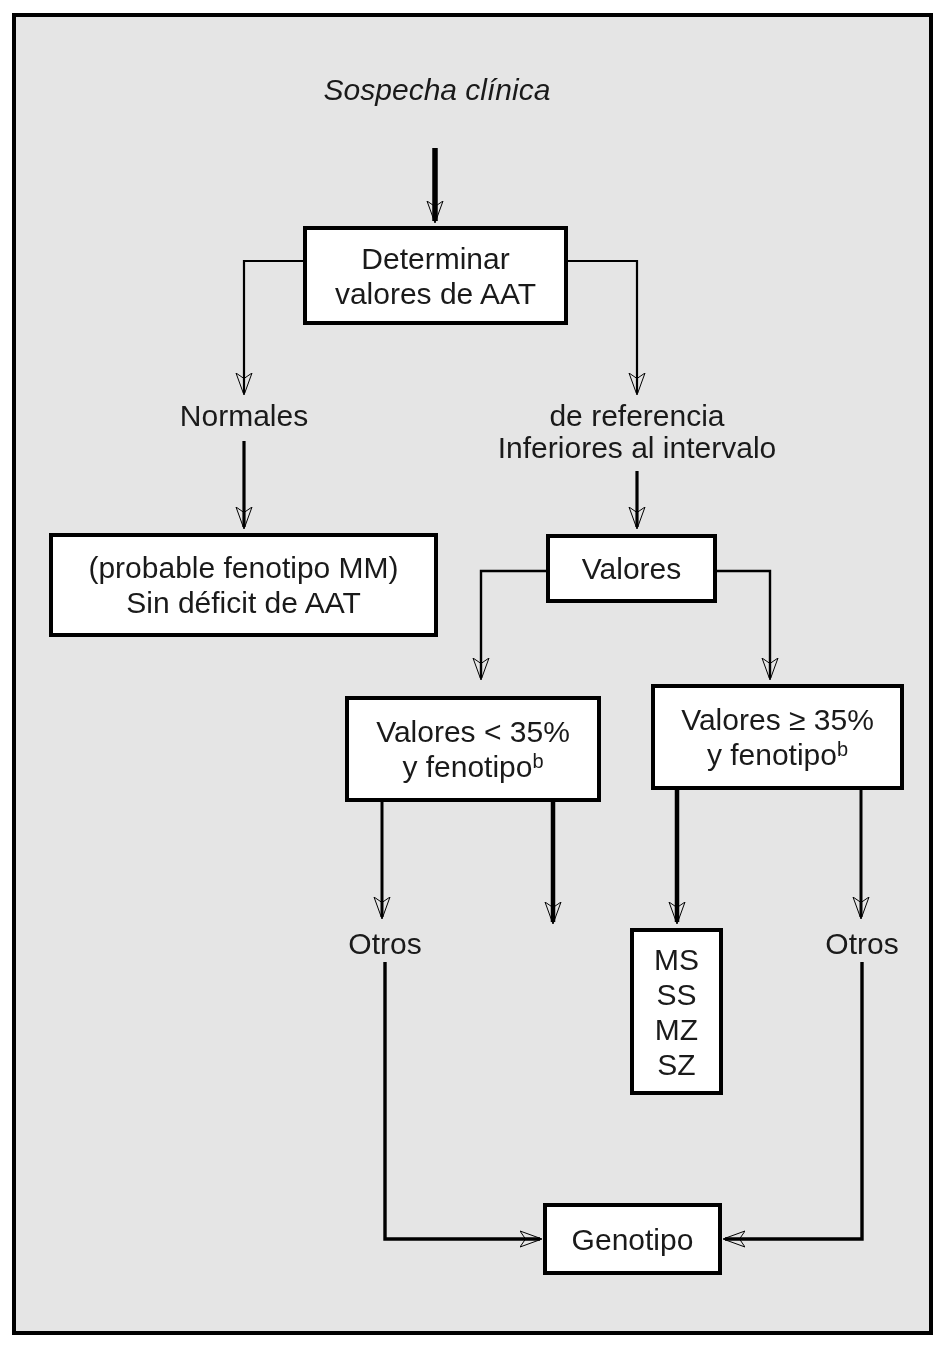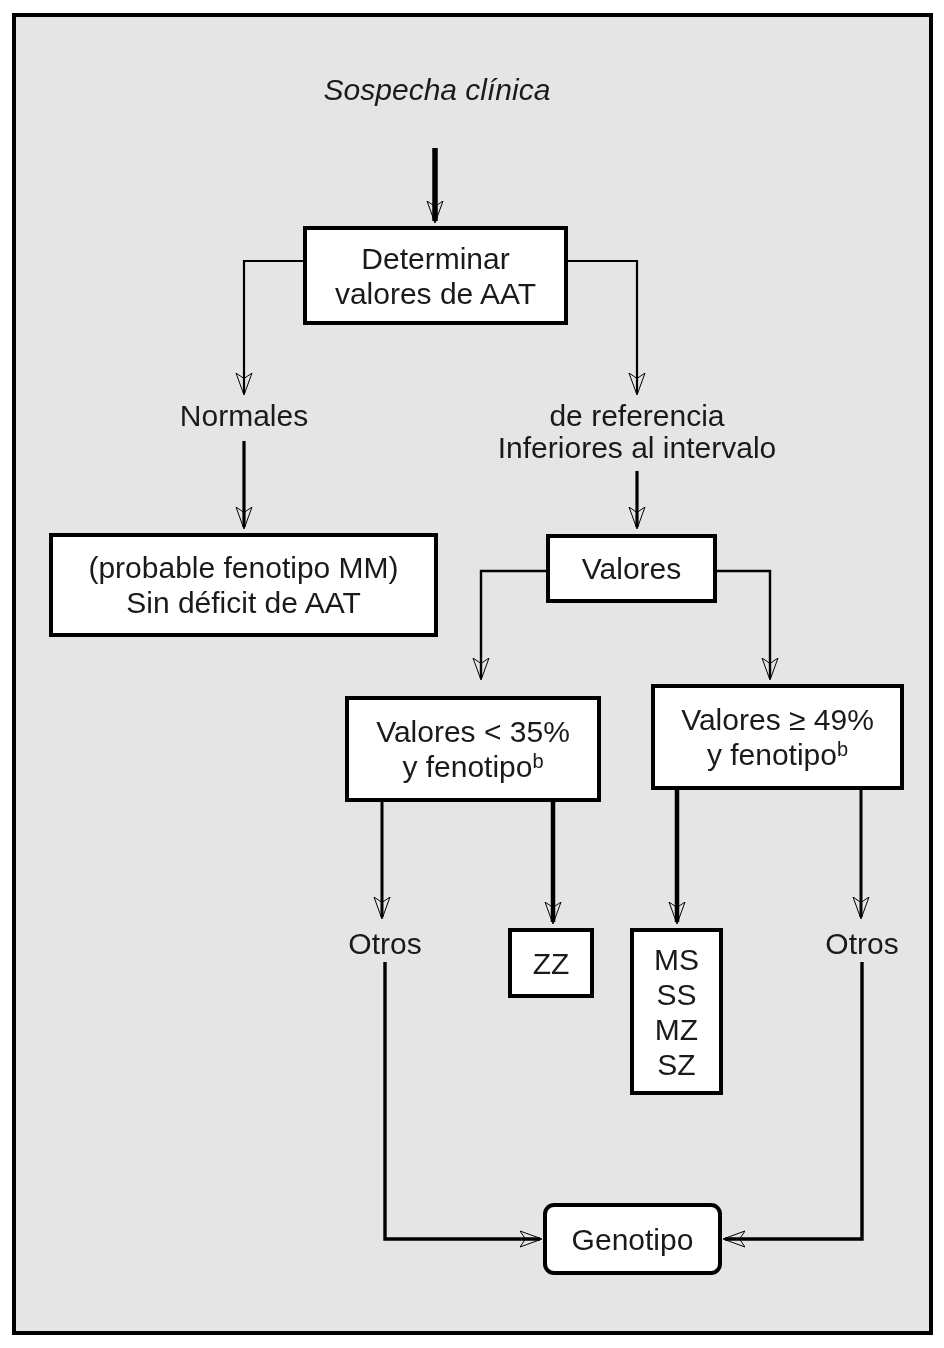--- a/index.html
+++ b/index.html
@@ -116,35 +116,32 @@
   <div class="box" style="left:546px;top:534px;width:171px;height:69px;">
     <div>Valores</div>
   </div>
 
   <div class="box" style="left:345px;top:696px;width:256px;height:106px;">
     <div>Valores &lt; 35%</div>
     <div><span>y fenotipo</span><sup>b</sup></div>
   </div>
 
   <div class="box" style="left:651px;top:684px;width:253px;height:106px;">
-    <div>Valores ≥ 49%</div>
+    <div>Valores ≥ 35%</div>
     <div><span>y fenotipo</span><sup>b</sup></div>
   </div>
 
   <div class="lbl" style="left:385px;top:928px;">Otros</div>
   <div class="lbl" style="left:862px;top:928px;">Otros</div>
 
-  <div class="box" style="left:508px;top:928px;width:86px;height:70px;">
-    <div>ZZ</div>
-  </div>
 
   <div class="box ms-box" style="left:630px;top:928px;width:93px;height:167px;">
     <div>MS</div>
     <div>SS</div>
     <div>MZ</div>
     <div>SZ</div>
   </div>
 
-  <div class="box" style="left:543px;top:1203px;width:179px;height:72px;border-radius:11px;">
+  <div class="box" style="left:543px;top:1203px;width:179px;height:72px;">
     <div>Genotipo</div>
   </div>
 
 </div>
 
 </body></html>

